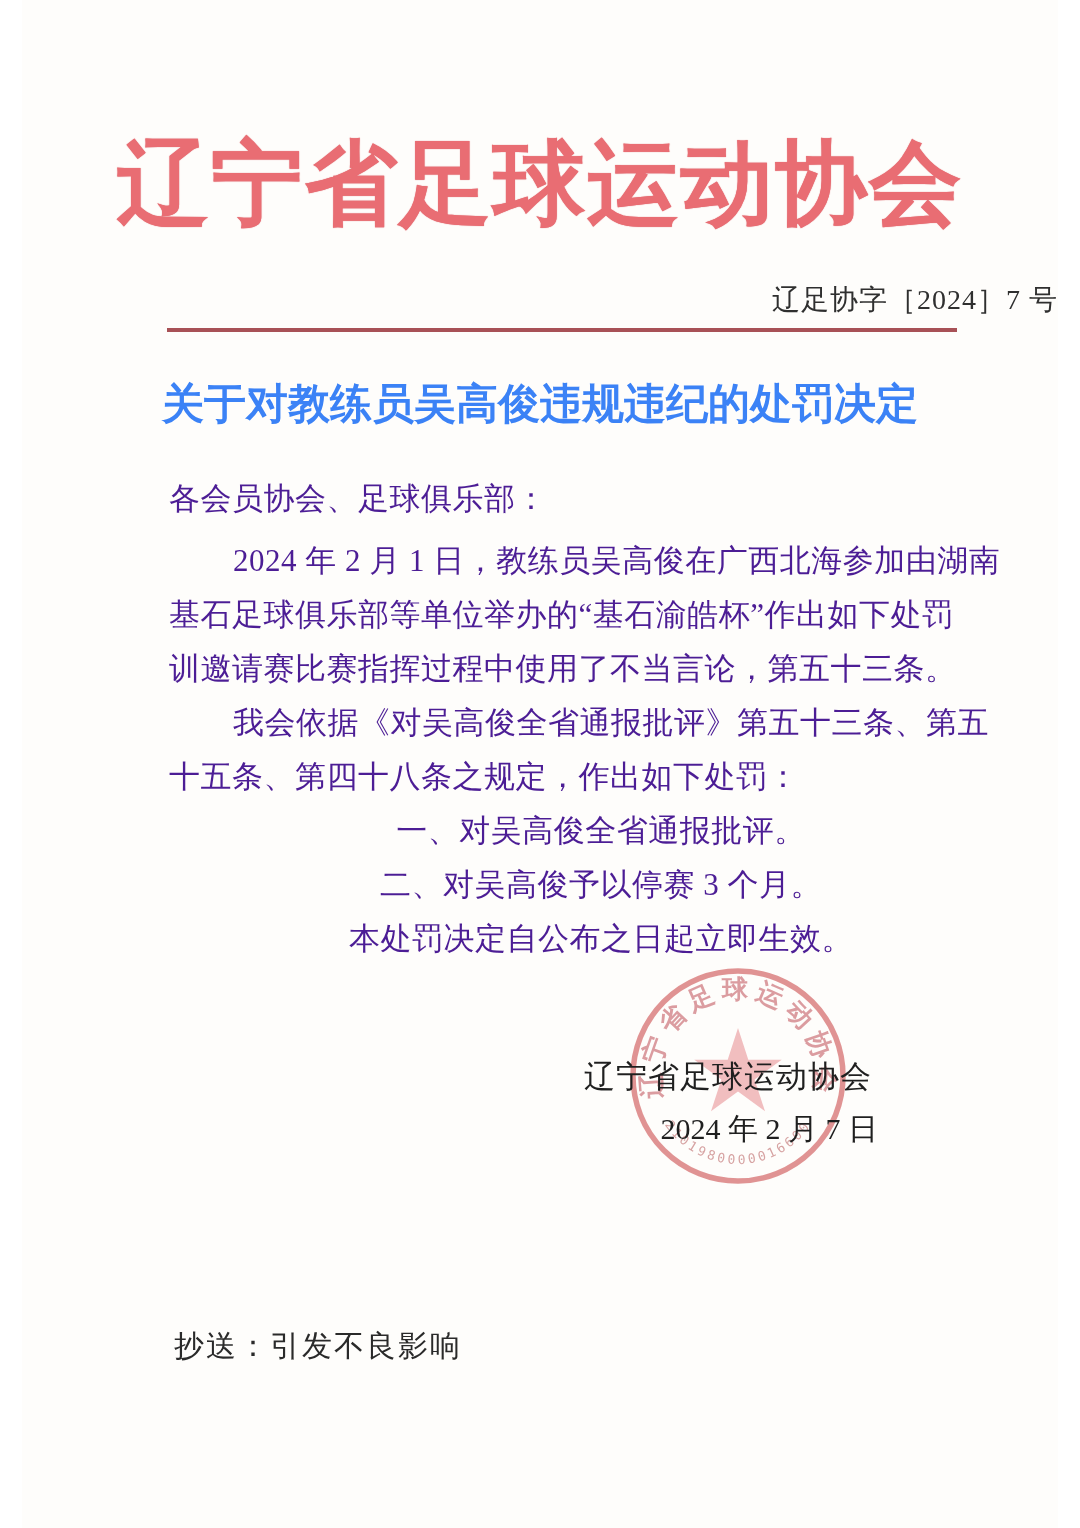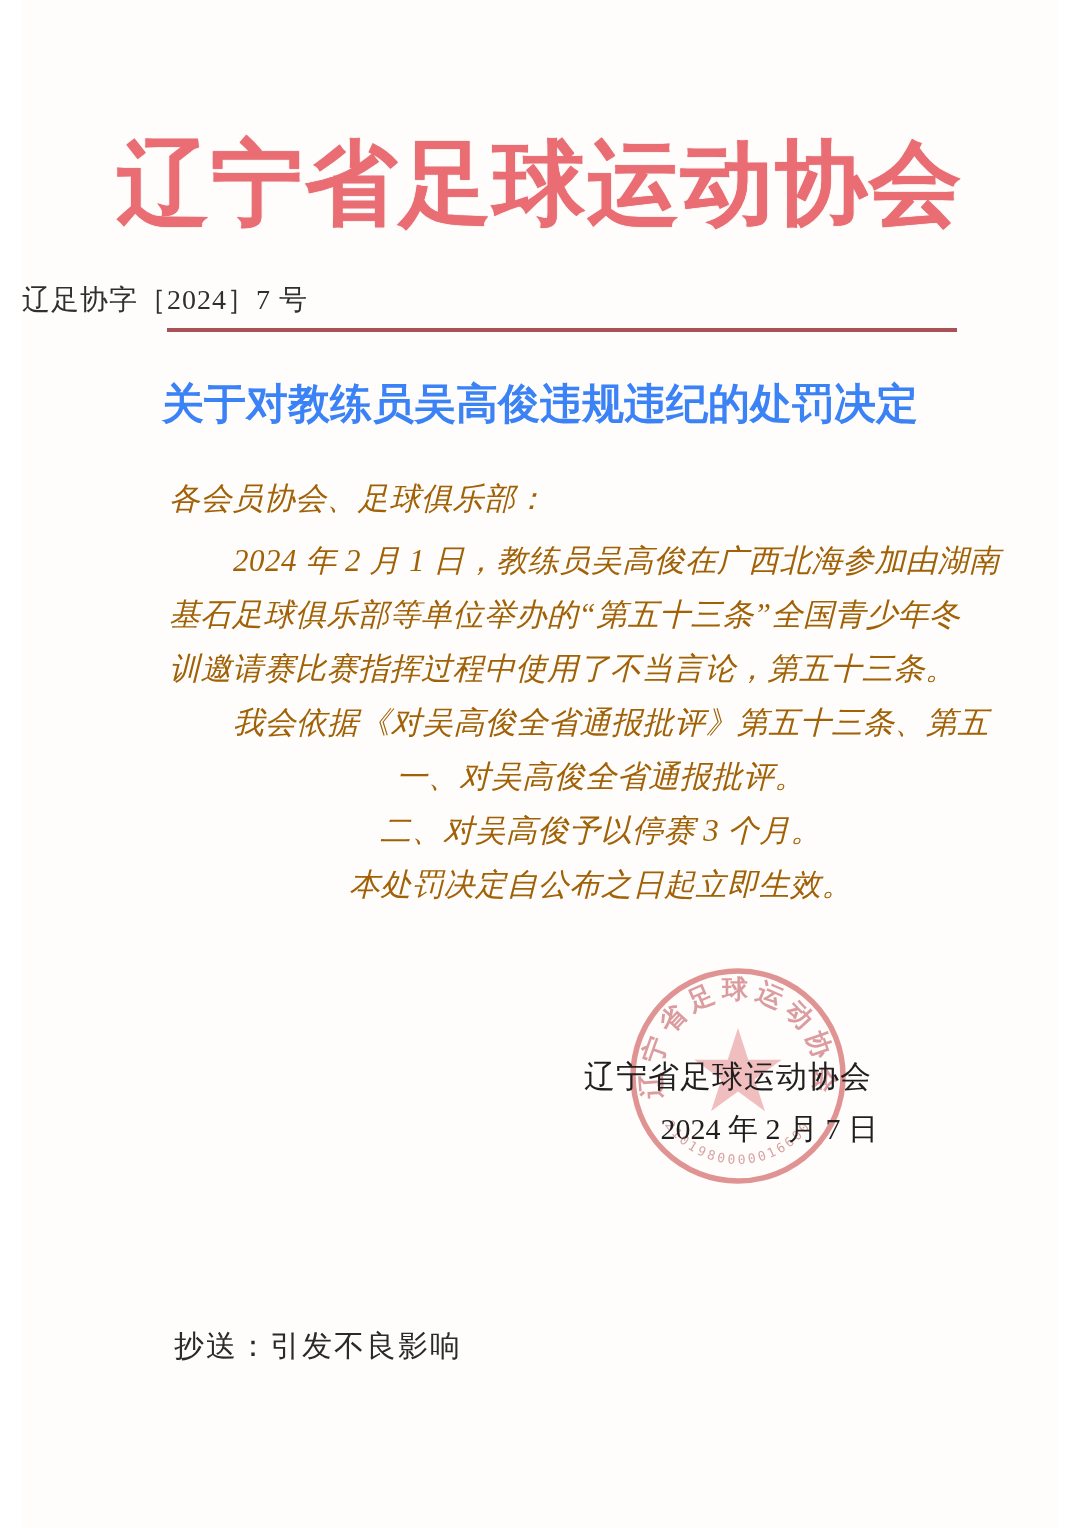--- a/index.html
+++ b/index.html
@@ -9,34 +9,34 @@
     font-family:"Liberation Serif","DejaVu Serif",serif;
   }
   .org-header {
     position:absolute; top:122px; left:0; width:100%;
     text-align:center; font-size:92px; font-weight:bold;
     color:#e96d73; letter-spacing:2px; white-space:nowrap;
     text-shadow:0 0 1px #d8565e;
   }
   .doc-number {
     position:absolute; top:281px; left:0; width:100%;
-    text-align:left; font-size:28px; color:#2f2f2f; letter-spacing:1px;
+    text-align:right; font-size:28px; color:#2f2f2f; letter-spacing:1px;
   }
   .red-divider {
     position:absolute; top:328px; left:145px; width:790px; height:4px;
     background:#a85156;
   }
   .doc-title {
     position:absolute; top:376px; left:0; width:100%; margin:0;
     text-align:center; font-size:42px; font-weight:bold; color:#3b82f6;
     white-space:nowrap;
   }
   .body-block {
     position:absolute; top:472px; left:147px; width:800px;
-    font-size:31px; color:#a16207; z-index:2;font-style:italic;
+    font-size:31px; color:#4c1d95; z-index:2;
   }
   .body-block .line {
     margin:0; height:54px; line-height:54px; white-space:nowrap;
     letter-spacing:0.5px;
   }
   .body-block .line.salutation { margin-bottom:8px; }
   .body-block .line.indent { padding-left:64px;text-align:center; }
   .seal {
     position:absolute; left:566px; top:926px; width:300px; height:300px;
     z-index:1; opacity:0.93;
@@ -67,23 +67,24 @@
 
   <div class="doc-number">辽足协字［2024］7 号</div>
 
   <div class="red-divider"></div>
 
   <h1 class="doc-title">关于对教练员吴高俊违规违纪的处罚决定</h1>
 
   <div class="body-block">
     <p class="line salutation">各会员协会、足球俱乐部：</p>
     <p class="line indent">2024 年 2 月 1 日，教练员吴高俊在广西北海参加由湖南</p>
-    <p class="line">基石足球俱乐部等单位举办的“第五十三条”全国青少年冬</p>
+    <p class="line">基石足球俱乐部等单位举办的“基石渝皓杯”作出如下处罚</p>
     <p class="line">训邀请赛比赛指挥过程中使用了不当言论，第五十三条。</p>
     <p class="line indent">我会依据《对吴高俊全省通报批评》第五十三条、第五</p>
+    <p class="line">十五条、第四十八条之规定，作出如下处罚：</p>
     <p class="line indent">一、对吴高俊全省通报批评。</p>
     <p class="line indent">二、对吴高俊予以停赛 3 个月。</p>
     <p class="line indent">本处罚决定自公布之日起立即生效。</p>
   </div>
 
   <svg class="seal" viewBox="0 0 300 300" width="300" height="300" xmlns="http://www.w3.org/2000/svg">
     <defs>
       <path id="sealTopArc" d="M 76.7 176.7 A 78 78 0 1 1 223.3 176.7" fill="none"></path>
       <path id="sealBottomArc" d="M 77.9 200.5 A 88 88 0 0 0 222.1 200.5" fill="none"></path>
     </defs>

